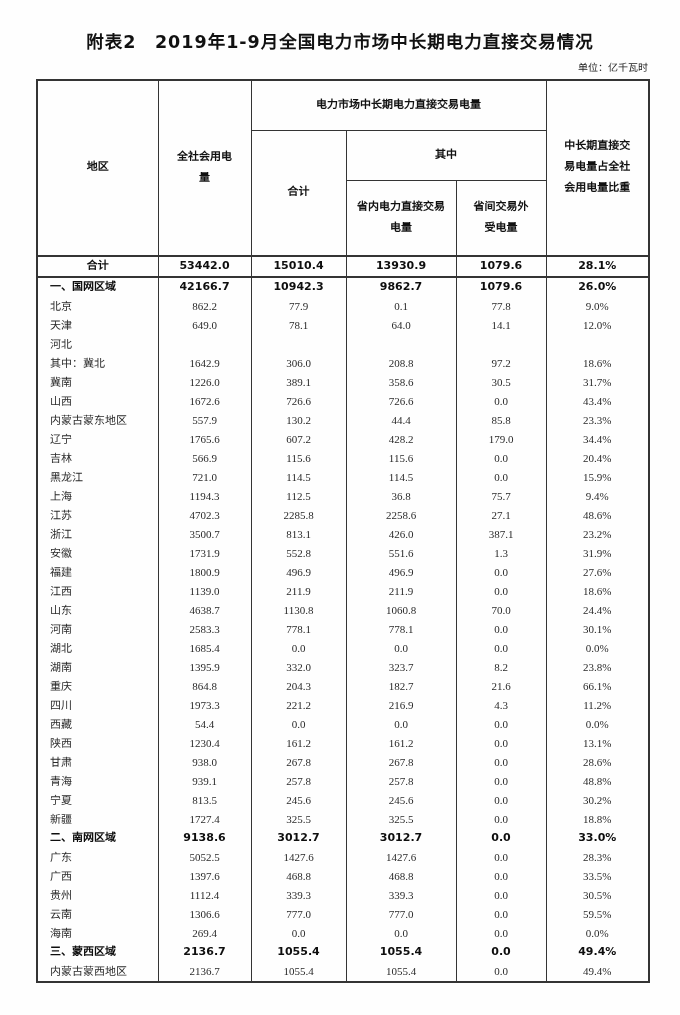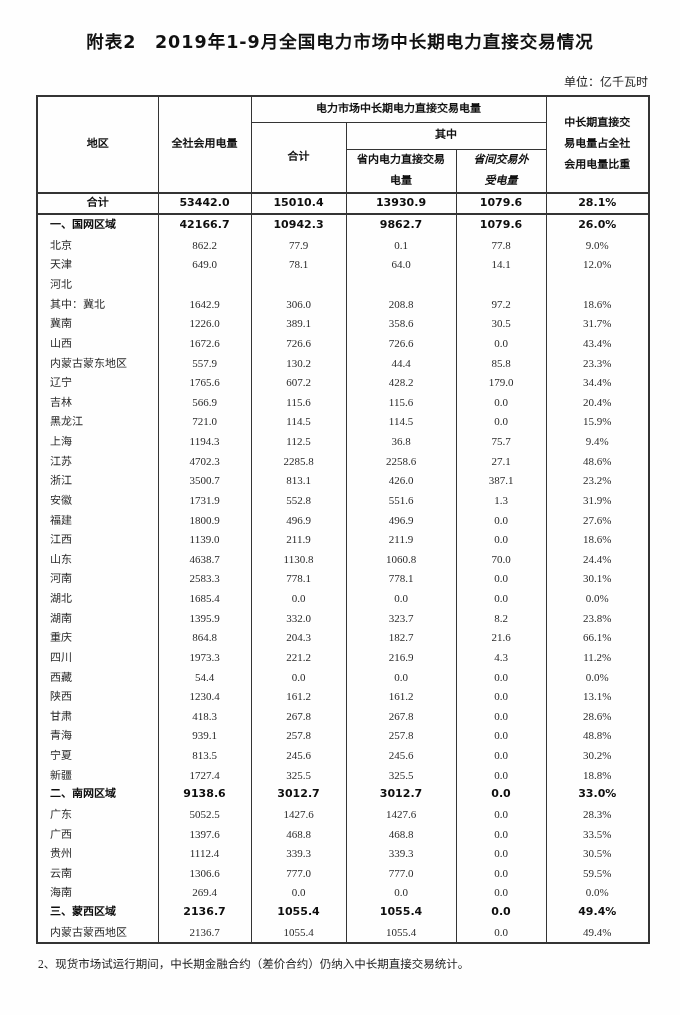--- a/index.html
+++ b/index.html
@@ -15,23 +15,23 @@
     padding-top:28px;
     text-align:center;
     font-family:"DejaVu Sans","Liberation Sans",sans-serif;
     font-weight:bold;
     font-size:17.5px;
     letter-spacing:1px;
     color:#111;
   }
   .unit{
     width:612px;
-    margin:19px 32px 5px 36px;
+    margin:6px 32px 5px 36px;
     text-align:right;
-    font-size:12px;
+    font-size:10px;
     color:#222;
   }
   table.main{
     border-collapse:collapse;
     table-layout:fixed;
     width:612px;
     height:848px;
     margin-left:36px;
     border:2px solid #343434;
   }
@@ -40,29 +40,29 @@
   col.c3{width:95px}
   col.c4{width:110px}
   col.c5{width:90px}
   col.c6{width:103px}
   thead th{
     border:1px solid #343434;
     font-family:"DejaVu Sans","Liberation Sans",sans-serif;
     font-weight:bold;
     font-size:11px;
     color:#111;
-    padding:2px;
+    padding:14px;
     line-height:1.9;
   }
   thead tr.h1{height:24px}
   thead tr.h2{height:24px}
   thead tr.h3{height:42px}
   thead th.share-h{padding:16px 15px;}
-  thead th.intra-h{padding:0 8px;}
-  thead th.inter-h{padding:0 14px;font-style:italic;}
+  thead th.intra-h{padding:16px 8px;}
+  thead th.inter-h{padding:0 14px;}
   thead{border-bottom:2px solid #343434;}
   tbody td{
     border-left:1px solid #343434;
     border-right:1px solid #343434;
     border-top:none;border-bottom:none;
     font-size:11px;
     text-align:center;
     padding:0 2px;
     line-height:1.1;
     height:19px;
@@ -329,21 +329,21 @@
         <tr>
           <td class="region">陕西</td>
           <td>1230.4</td>
           <td>161.2</td>
           <td>161.2</td>
           <td>0.0</td>
           <td>13.1%</td>
         </tr>
         <tr>
           <td class="region">甘肃</td>
-          <td>418.3</td>
+          <td>938.0</td>
           <td>267.8</td>
           <td>267.8</td>
           <td>0.0</td>
           <td>28.6%</td>
         </tr>
         <tr>
           <td class="region">青海</td>
           <td>939.1</td>
           <td>257.8</td>
           <td>257.8</td>
@@ -427,16 +427,15 @@
           <td>2136.7</td>
           <td>1055.4</td>
           <td>1055.4</td>
           <td>0.0</td>
           <td>49.4%</td>
         </tr>
       </tbody>
   </table>
 
   <div class="notes">
-    <div>2、现货市场试运行期间，中长期金融合约（差价合约）仍纳入中长期直接交易统计。</div>
   </div>
 
 </div>
 
 </body></html>

